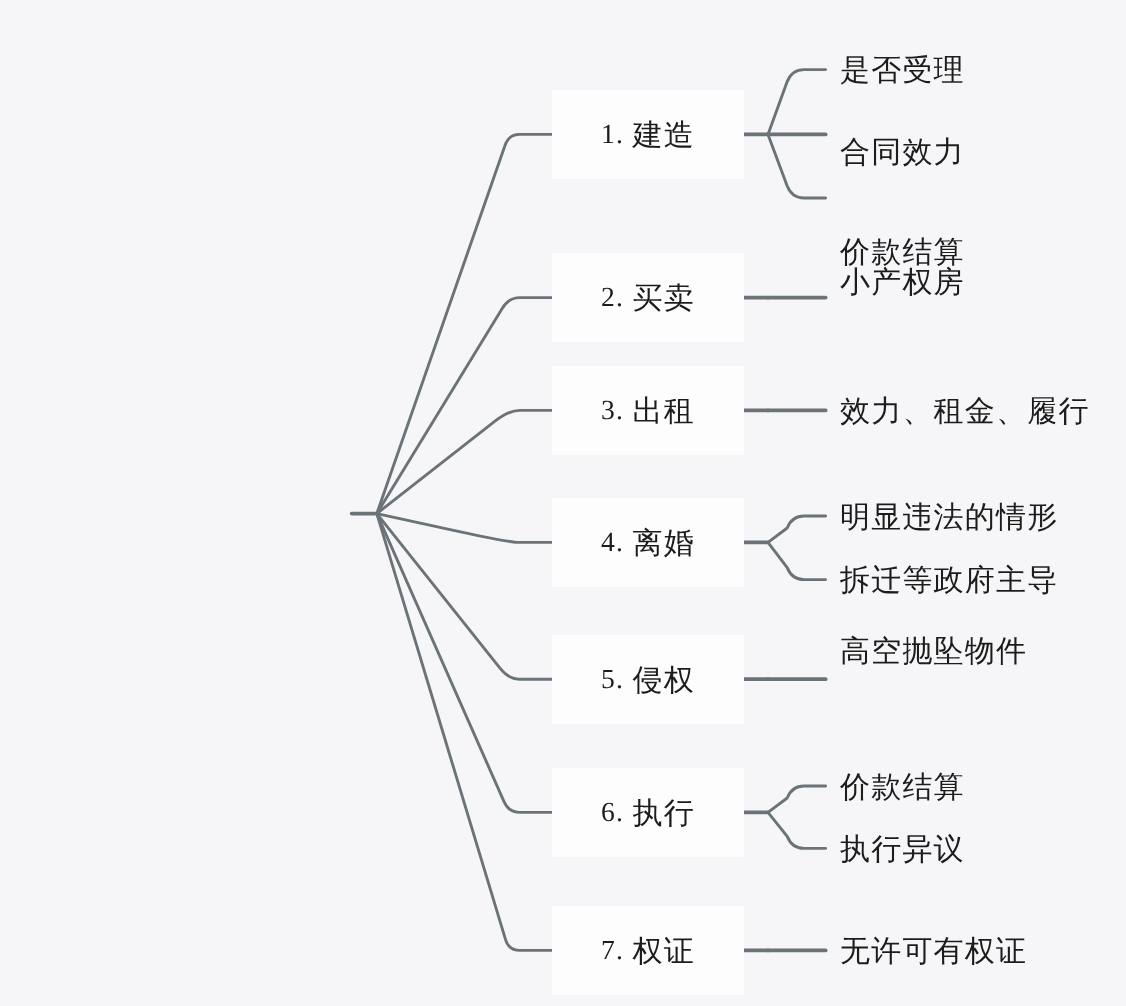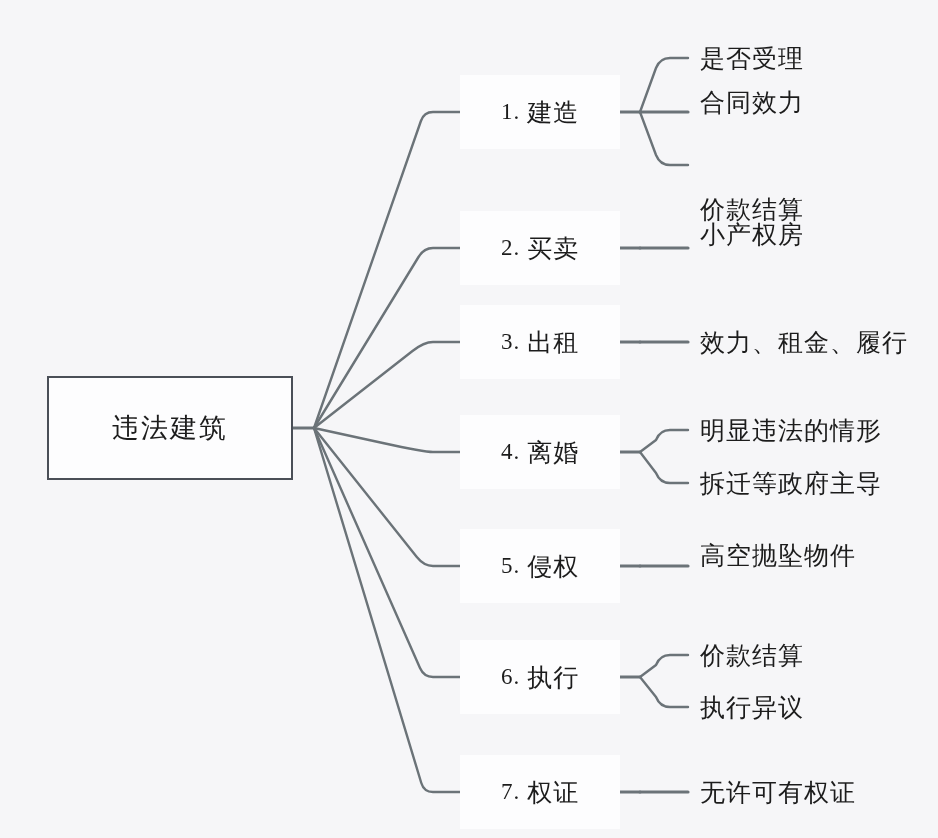--- a/index.html
+++ b/index.html
@@ -98,33 +98,30 @@
       <path d="M 640 566 L 688 566" fill="none" stroke="#6b7378" stroke-width="3.2" stroke-linecap="round" stroke-linejoin="round"></path>
       <path d="M 314 428 L 420.0 668.0 Q 424 677 433 677 L 460 677" fill="none" stroke="#6b7378" stroke-width="2.4" stroke-linecap="round" stroke-linejoin="round"></path>
       <path d="M 620 677 L 640 677" fill="none" stroke="#6b7378" stroke-width="3.2" stroke-linecap="round" stroke-linejoin="round"></path>
       <path d="M 640 677 L 656 665 Q 660 655 670 655 L 688 655" fill="none" stroke="#6b7378" stroke-width="2.4" stroke-linecap="round" stroke-linejoin="round"></path>
       <path d="M 640 677 L 656 697 Q 660 707 670 707 L 688 707" fill="none" stroke="#6b7378" stroke-width="2.4" stroke-linecap="round" stroke-linejoin="round"></path>
       <path d="M 314 428 L 421.3 783.0 Q 424 792 433 792 L 460 792" fill="none" stroke="#6b7378" stroke-width="2.4" stroke-linecap="round" stroke-linejoin="round"></path>
       <path d="M 620 792 L 640 792" fill="none" stroke="#6b7378" stroke-width="3.2" stroke-linecap="round" stroke-linejoin="round"></path>
       <path d="M 640 792 L 688 792" fill="none" stroke="#6b7378" stroke-width="3.2" stroke-linecap="round" stroke-linejoin="round"></path>
     </svg>
 
-  <div class="node root-node">
-    <span>违法建筑</span>
-  </div>
 
   <div id="nodes-layer">
       <div class="node branch-node" style="left: 460px; top: 75px; width: 160px; height: 74px;">
         <span class="num">1.</span>
         <span>建造</span>
       </div>
       <div class="node leaf-node" style="left: 700px; top: 40px;">
         <span>是否受理</span>
       </div>
-      <div class="node leaf-node" style="left: 700px; top: 84px;">
+      <div class="node leaf-node" style="left: 700px; top: 108px;">
         <span>合同效力</span>
       </div>
       <div class="node leaf-node" style="left: 700px; top: 147px; margin-top: 44px;">
         <span>价款结算</span>
       </div>
       <div class="node branch-node" style="left: 460px; top: 211px; width: 160px; height: 74px;">
         <span class="num">2.</span>
         <span>买卖</span>
       </div>
       <div class="node leaf-node" style="left: 700px; top: 216px;">
@@ -144,21 +141,21 @@
       <div class="node leaf-node" style="left: 700px; top: 412px;">
         <span>明显违法的情形</span>
       </div>
       <div class="node leaf-node" style="left: 700px; top: 465px;">
         <span>拆迁等政府主导</span>
       </div>
       <div class="node branch-node" style="left: 460px; top: 529px; width: 160px; height: 74px;">
         <span class="num">5.</span>
         <span>侵权</span>
       </div>
-      <div class="node leaf-node" style="left: 700px; top: 537px;">
+      <div class="node leaf-node" style="left: 700px; top: 524px;">
         <span>高空抛坠物件</span>
       </div>
       <div class="node branch-node" style="left: 460px; top: 640px; width: 160px; height: 74px;">
         <span class="num">6.</span>
         <span>执行</span>
       </div>
       <div class="node leaf-node" style="left: 700px; top: 637px;">
         <span>价款结算</span>
       </div>
       <div class="node leaf-node" style="left: 700px; top: 689px;">

